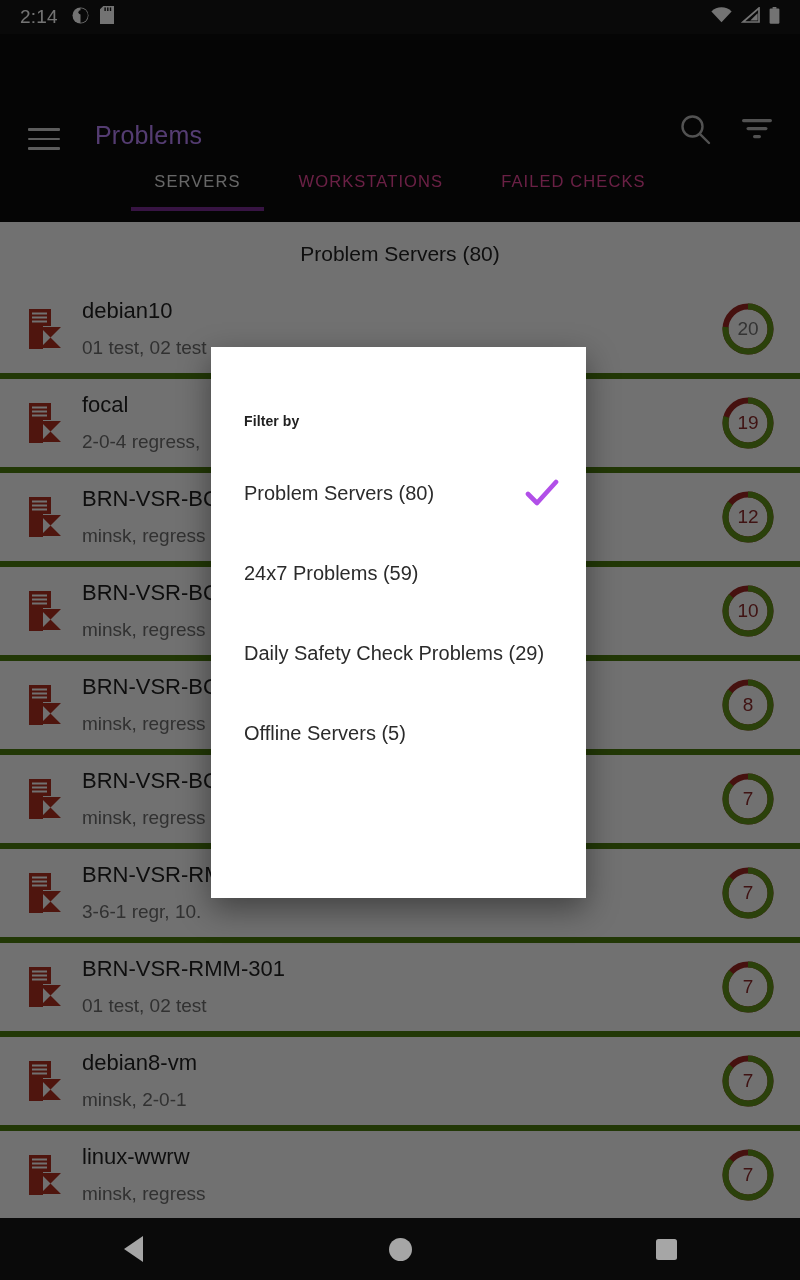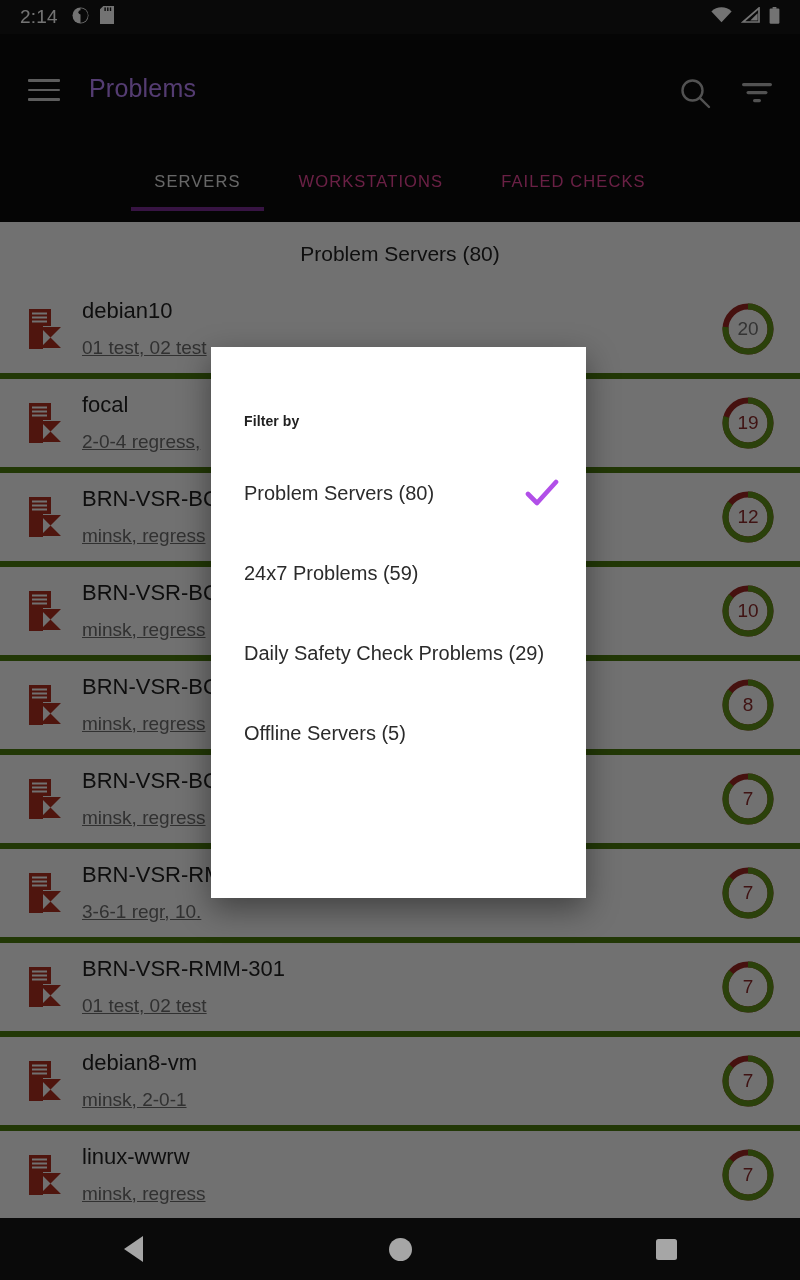--- a/index.html
+++ b/index.html
@@ -21,22 +21,23 @@
   .statusbar {
     height:34px; background:#141414; display:flex; align-items:center;
     padding:0 20px; color:#fff;
   }
   .clock { font-size:19px; letter-spacing:.2px; font-weight:400; }
   .sb-left-icons { display:flex; align-items:center; gap:11px; margin-left:14px; }
   .sb-right { margin-left:auto; display:flex; align-items:center; gap:9px; }
 
   
   .toolbar {
-    height:116px; background:#0c0c0c; display:flex; align-items:flex-start;
+    height:116px; background:#0c0c0c; display:flex; align-items:flex-end;
     padding:40px 26px 0 28px;
+    gap:6px;
   }
   .hamburger { width:32px; height:22px; display:flex; flex-direction:column;
     justify-content:space-between; margin-top:5px; cursor:pointer; }
   .hamburger i { display:block; height:2.6px; background:#cfcfcf; border-radius:1px; }
   .app-title { font-size:25px; color:#bb86fc; margin-left:29px; font-weight:400; letter-spacing:.2px; }
   .toolbar-actions { margin-left:auto; display:flex; align-items:center; gap:28px; margin-top:2px; }
 
   
   .tabs {
     background:#0c0c0c; display:flex; justify-content:center; gap:12px;
@@ -65,21 +66,21 @@
     border-bottom:6px solid #4d7c0f; position:relative;
   }
   .row-icon { width:46px; flex:0 0 46px; display:flex; justify-content:center; }
   .row-text { margin-left:14px; min-width:0; flex:1; overflow:hidden; }
   .row-title {
     font-size:22px; color:#1f1f1f; white-space:nowrap; line-height:1.3;
     overflow:hidden;
   }
   .row-sub {
     font-size:19px; color:#6d6d6d; white-space:nowrap; line-height:1.45;
-    margin-top:8px; overflow:hidden;text-decoration:underline;
+    margin-top:8px; overflow:hidden;
   }
   .row-badge { flex:0 0 56px; margin-left:12px; }
 
   
   .donut { position:relative; width:56px; height:56px; }
   .donut svg { display:block; }
   .donut span {
     position:absolute; inset:0; display:flex; align-items:center; justify-content:center;
     font-size:19px; color:#8d2a2a;
   }

